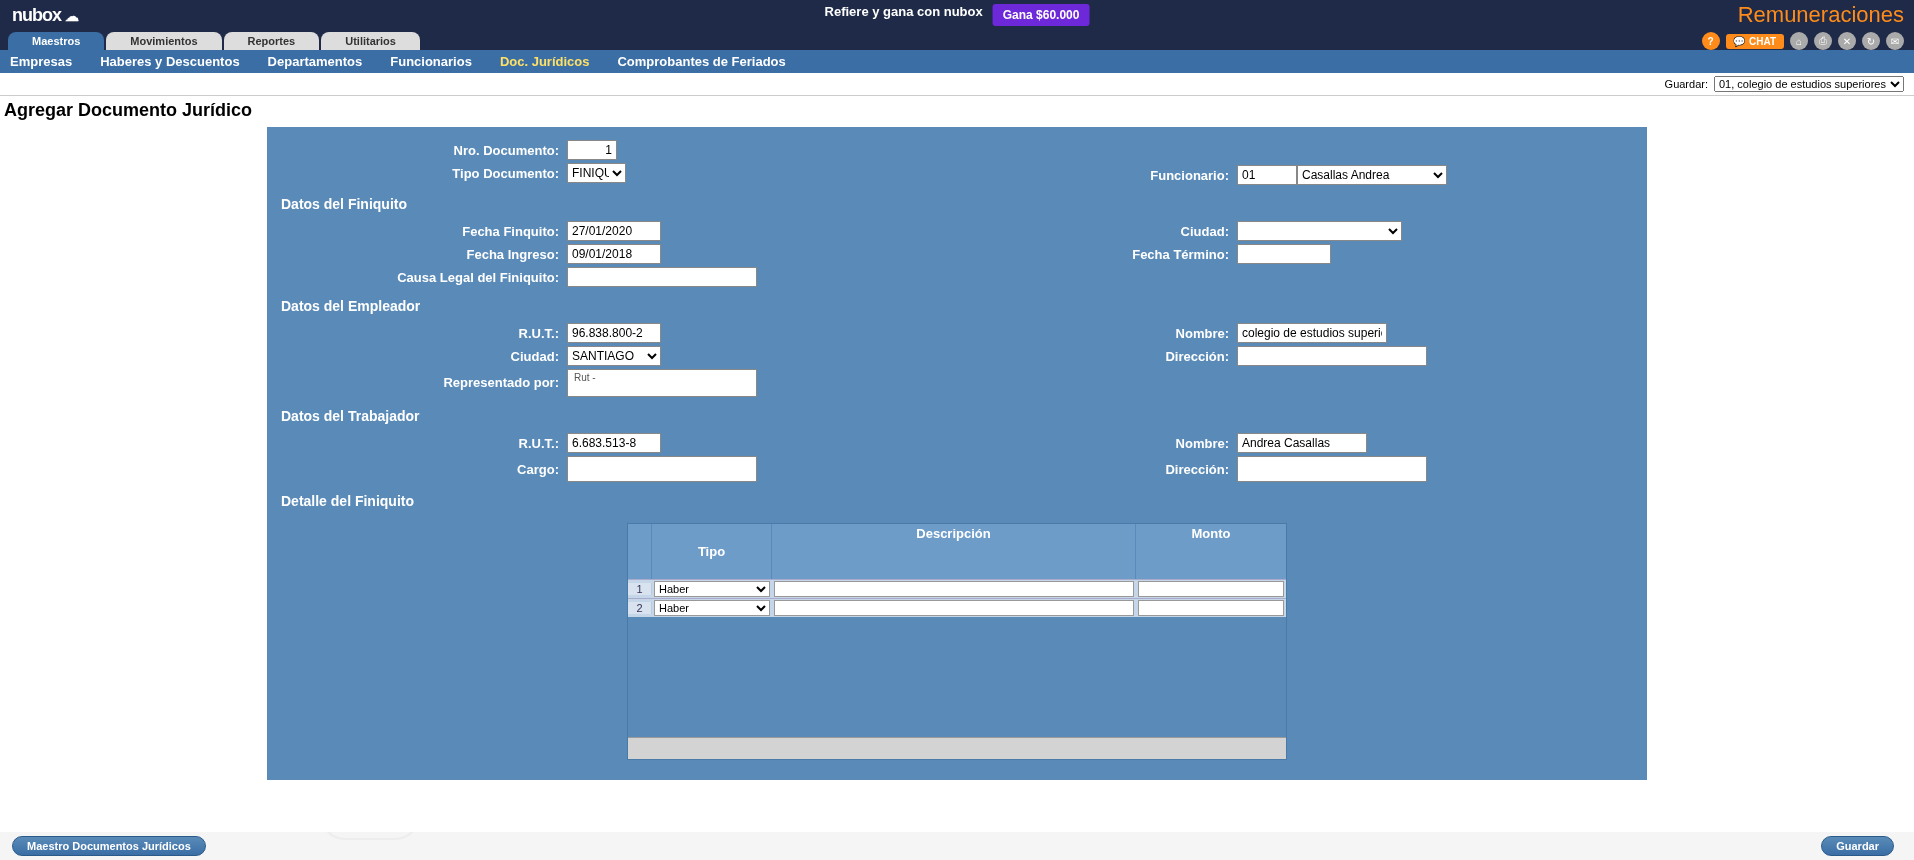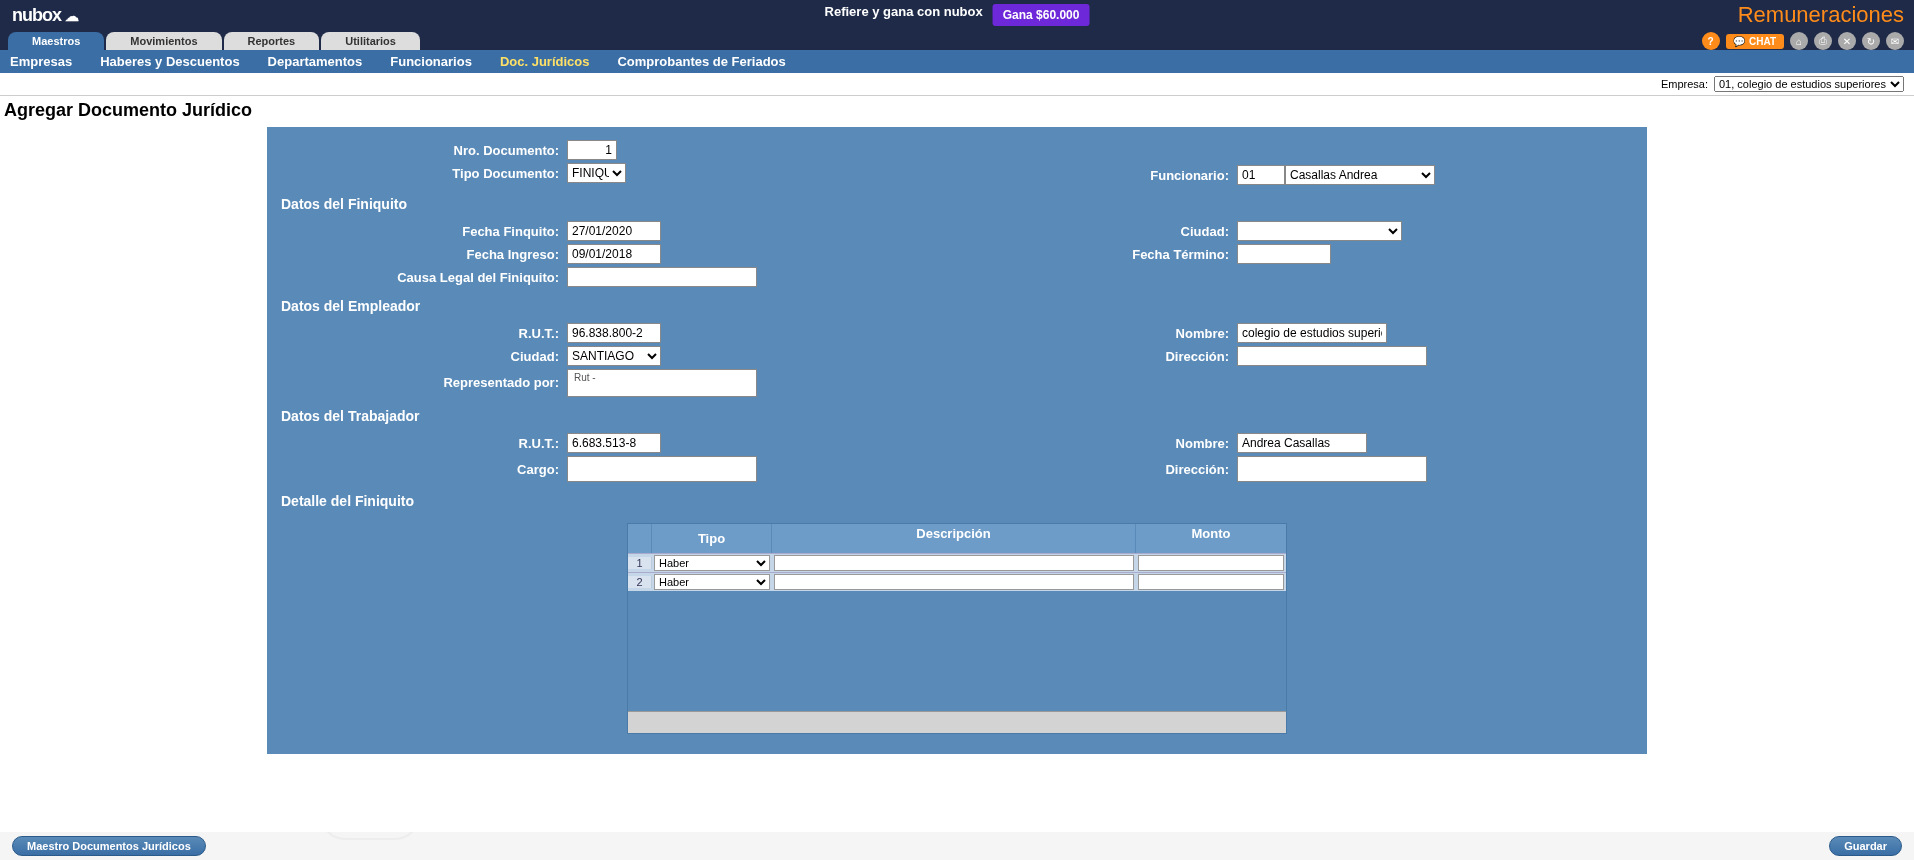--- a/index.html
+++ b/index.html
@@ -31,32 +31,32 @@
 .frow { display:flex; align-items:center; margin: 3px 0; }
 .flabel { width: 300px; text-align:right; padding-right:8px; font-weight:bold; font-size:13px; color:#fff;}
 .flabel.r { width: 280px; }
 .finput { background:#fff; border:1px solid #888; height:20px; padding:1px 4px; font-size:12px; color:#000;}
 .w50{ width:50px; text-align:right;} .w80{ width:59px;} .w90{ width:94px;} .w150{ width:150px;} .w165{ width:165px;} .w190{ width:190px;}
 select.finput{ height:20px; padding:0;}
 .rep-box { background:#fff; border:1px solid #888; width:190px; height:28px; padding:2px 6px; font-size:10px; color:#555;}
 .detail-table-wrap { margin: 8px auto 0 auto; width: 660px; background:#e3eaf3; border:1px solid #4a7aa8;}
 .dt-head { display:flex; background:#6e9cc9; color:#fff; font-weight:bold; text-align:center; font-size:13px;}
 .dt-head .c0{width:24px; border-right:1px solid #5a8bb8;}
-.dt-head .c1{width:120px; border-right:1px solid #5a8bb8; padding:7px 0;}
+.dt-head .c1{width:120px; border-right:1px solid #5a8bb8; padding:20px 0;}
 .dt-head .c2{flex:1; border-right:1px solid #5a8bb8; padding:2px 0;}
 .dt-head .c3{width:150px; padding:2px 0;}
 .dt-row { display:flex; background:#c5d6e8; align-items:center; border-top:1px solid #aac;}
 .dt-row .rn{ width:24px; text-align:center; font-size:11px; background:#d9e3ef; color:#335; border-right:1px solid #bcd;}
 .dt-row .c1{ width:120px; padding:1px 2px;}
 .dt-row .c2{ flex:1; padding:1px 2px;}
 .dt-row .c3{ width:150px; padding:1px 2px;}
 .dt-row select,.dt-row input{ width:100%; font-size:11px; height:16px; border:1px solid #999; background:#fff;}
 .dt-body-space{ height:120px; background:#5a8bb8;}
 .dt-footer{ height:22px; background:#d3d3d3; border-top:1px solid #999;}
-.bottom-bar { position:fixed; bottom:4px; left:0; right:0; display:flex; justify-content:space-between; padding:0 12px;}
+.bottom-bar { position:fixed; bottom:4px; left:0; right:8px; display:flex; justify-content:space-between; padding:0 12px;}
 .pill-btn { background: linear-gradient(#5a8bb8,#3a6ea5); color:#fff; font-weight:bold; font-size:11px; padding:3px 14px; border-radius:12px; border:1px solid #2a5a8a; cursor:pointer;}
 .cloud { position:fixed; border:2px solid #e8e8e8; border-radius:50px; opacity:0.6; z-index:-1;}
 </style>
 </head>
 <body>
 
 <div class="topbar">
   <span class="logo"><span>nubox</span><span class="logo-icon">☁</span></span>
   <div class="refer">
     <span>Refiere y gana con nubox</span>
@@ -85,21 +85,21 @@
 <div class="subtabs">
   <span class="subtab">Empresas</span>
   <span class="subtab">Haberes y Descuentos</span>
   <span class="subtab">Departamentos</span>
   <span class="subtab">Funcionarios</span>
   <span class="subtab active">Doc. Jurídicos</span>
   <span class="subtab">Comprobantes de Feriados</span>
 </div>
 
 <div class="company-row">
-  <span>Empresa:</span>
+  <span>Guardar:</span>
   <select><option>01, colegio de estudios superiores</option></select>
 </div>
 
 <div class="page-title">Agregar Documento Jurídico</div>
 
 <div class="scroll-area">
 <div class="form-panel">
 
   <div class="form-grid">
     <div class="col">
@@ -109,21 +109,21 @@
       </div>
       <div class="frow">
         <div class="flabel">Tipo Documento:</div>
         <select class="finput w80"><option>FINIQUITO</option></select>
       </div>
     </div>
     <div class="col">
       <div class="frow" style="height:22px;"></div>
       <div class="frow">
         <div class="flabel r">Funcionario:</div>
-        <input class="finput" style="width: 48px;" value="01">
+        <input class="finput" style="width: 60px;" value="01">
         <select class="finput w150"><option>Casallas Andrea</option></select>
       </div>
     </div>
   </div>
 
   <div class="section-title">Datos del Finiquito</div>
   <div class="form-grid">
     <div class="col">
       <div class="frow">
         <div class="flabel">Fecha Finquito:</div>

